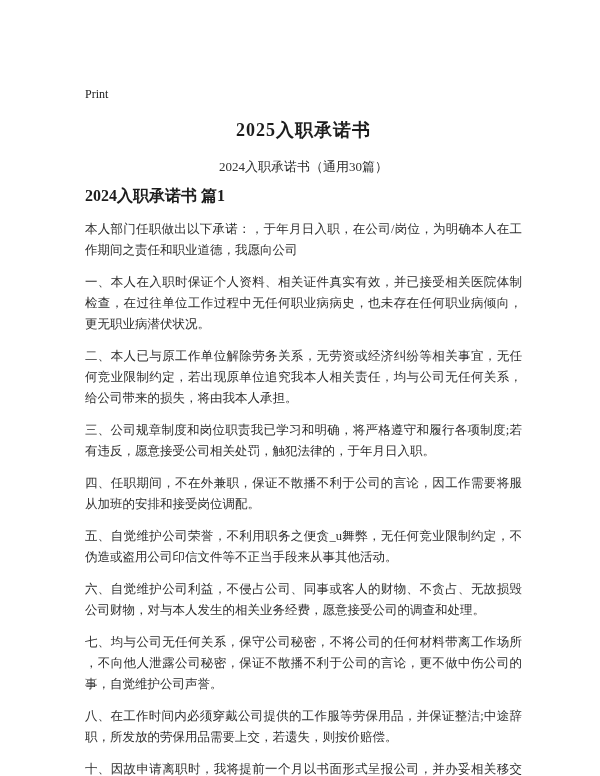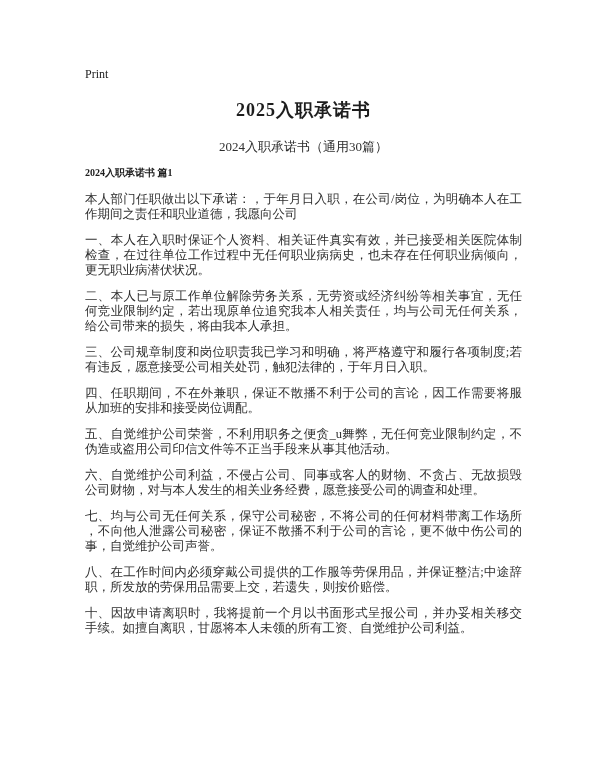--- a/index.html
+++ b/index.html
@@ -13,20 +13,21 @@
     overflow: hidden;
     font-family: "Liberation Serif", "DejaVu Serif", serif;
     color: #2e2e2e;
   }
   .page {
     box-sizing: border-box;
     width: 600px;
     height: 609px;
     padding: 64px 78px 30px 85px;
     background: #ffffff;
+    margin-top: 20px;
   }
   .print-link {
     display: inline-block;
     font-size: 12px;
     color: #222222;
     text-decoration: none;
     cursor: pointer;
   }
   h1.doc-title {
     margin: 16px 0 16px 0;
@@ -38,28 +39,28 @@
   }
   .doc-subtitle {
     margin: 0 0 10px 0;
     font-size: 13px;
     font-weight: normal;
     color: #2e2e2e;
     text-align: center;
   }
   .section-heading {
     margin: 0 0 12px 0;
-    font-size: 10px;
+    font-size: 16px;
     font-weight: bold;
     color: #1d1d1d;
   }
   p.body-para {
     margin: 0 0 11px 0;
     font-size: 12.5px;
-    line-height: 15px;
+    line-height: 21px;
     color: #2e2e2e;
     text-align: justify;
     line-break: anywhere;
     word-break: break-all;
   }
 </style>
 </head>
 <body>
 
 <div class="page">

